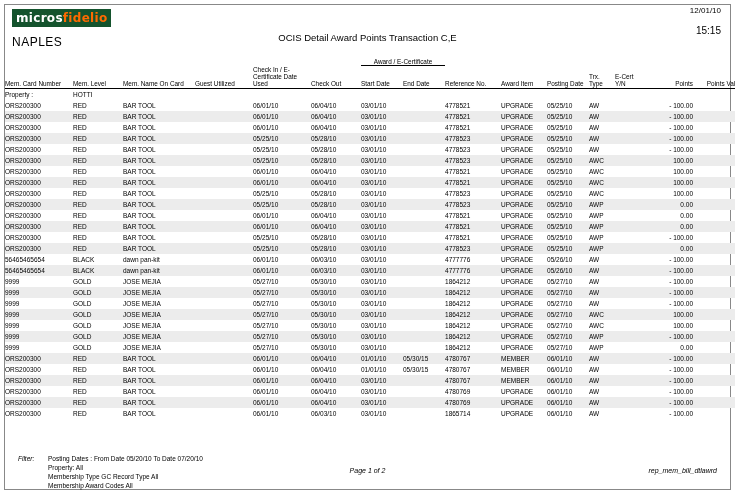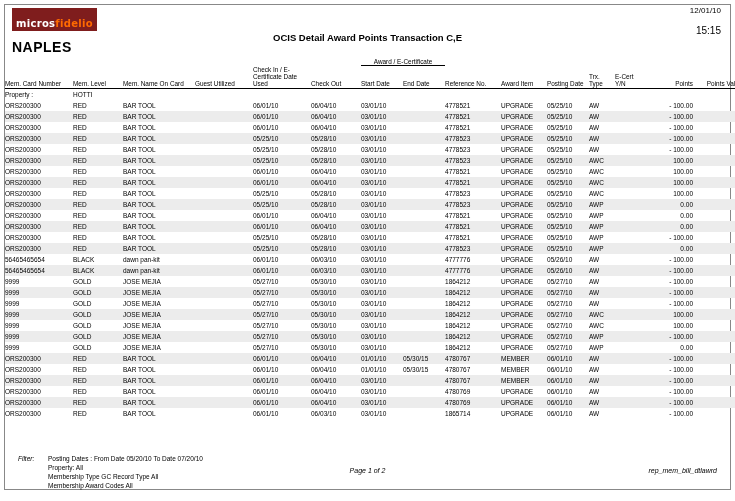--- a/index.html
+++ b/index.html
@@ -30,53 +30,53 @@
   }
   
   .logo-wrap {
     position: absolute;
     left: 12px;
     top: 8px;
     width: 120px;
   }
   .logo-box {
     display: inline-block;
-    background: #7f1d1d;
+    background: #14532d;
     color: #ffffff;
-    font-size: 10px;
+    font-size: 12px;
     font-weight: bold;
-    padding: 10px 4px 2px 4px;
+    padding: 2px 4px 2px 4px;
     letter-spacing: 0.3px;
     font-family: "DejaVu Sans", sans-serif;
   }
   .logo-box .fid {
     color: #ff6a00;
   }
   .logo-sub {
     margin-top: 8px;
-    font-size: 14px;
-    font-weight: bold;
+    font-size: 12px;
+    font-weight: normal;
     letter-spacing: 0.5px;
   }
   .title-main {
     position: absolute;
     left: 0;
     top: 8px;
     width: 735px;
     text-align: center;
     font-size: 10px;
   }
   .title-sub {
     position: absolute;
     left: 0;
     top: 32px;
     width: 735px;
     text-align: center;
     font-size: 9.5px;
-    font-weight: bold;
+    font-weight: normal;
   }
   .date-top {
     position: absolute;
     right: 14px;
     top: 6px;
     font-size: 8px;
   }
   .time-top {
     position: absolute;
     right: 14px;

